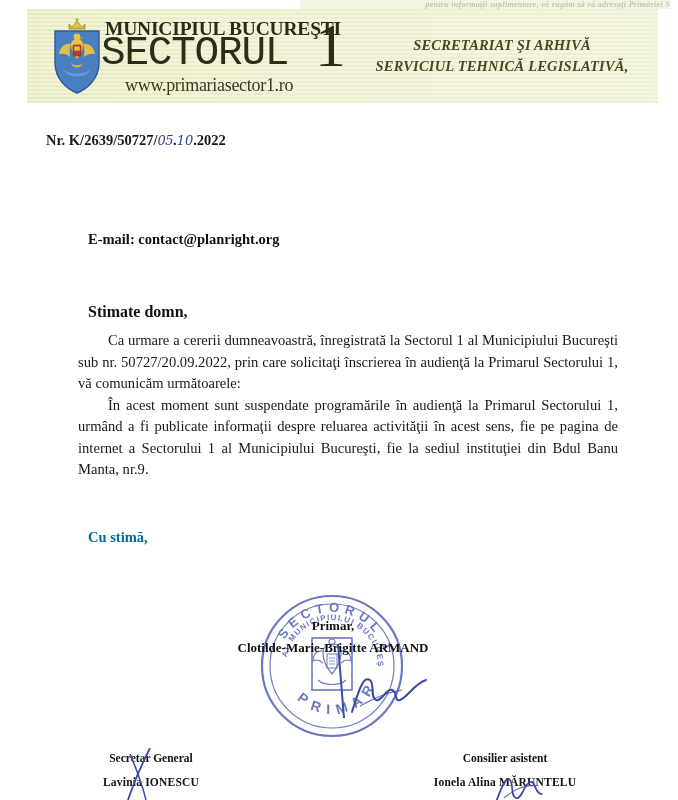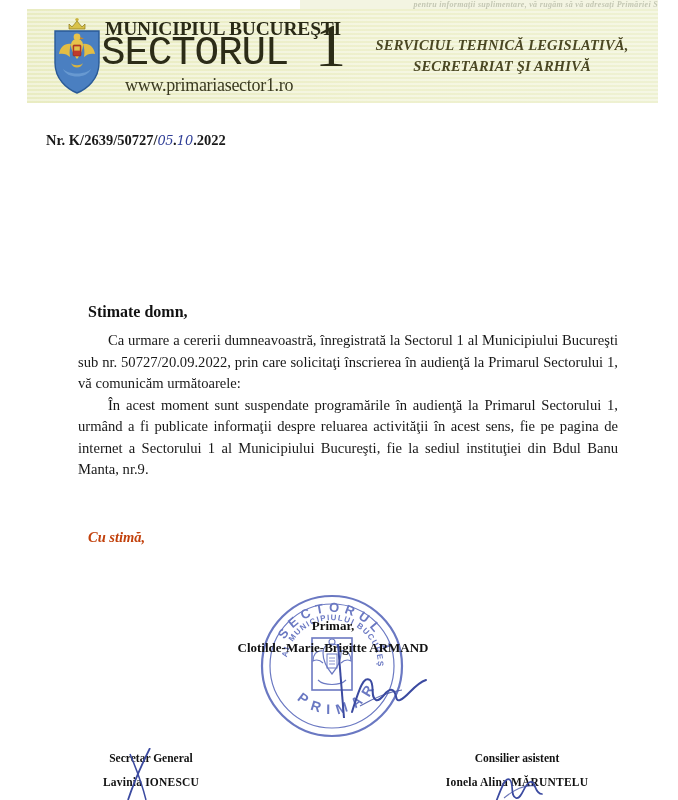--- a/index.html
+++ b/index.html
@@ -30,20 +30,21 @@
     background: #f2f3dd;
     color: #b9bda6;
     font-size: 8px;
     font-weight: bold;
     font-style: italic;
     text-align: right;
     letter-spacing: .3px;
     white-space: nowrap;
     overflow: hidden;
     opacity: .85;
+    padding-left: 12px;
   }
 
   
   .banner {
     position: absolute;
     left: 27px;
     top: 9px;
     width: 631px;
     height: 94px;
     background:
@@ -184,22 +185,21 @@
   .body-text p {
     margin: 0;
     text-indent: 30px;
   }
   .closing {
     position: absolute;
     left: 88px;
     top: 529px;
     font-size: 14.5px;
     font-weight: bold;
-    color: #c2410c;
-    font-style: italic;
+    color: #0369a1;
   }
 
   
   .sig-mayor {
     position: absolute;
     left: 183px;
     top: 615px;
     width: 300px;
     text-align: center;
     font-size: 13px;
@@ -233,21 +233,21 @@
     position: absolute;
     top: 746px;
     width: 230px;
     text-align: center;
     font-size: 11.5px;
     font-weight: bold;
     line-height: 24px;
     color: #111;
   }
   .sig-col.left  { left: 36px; }
-  .sig-col.right { left: 402px; }
+  .sig-col.right { left: 390px; }
   .sig-role { display: block; }
   .sig-name { display: block; letter-spacing: .2px; }
 
   .scribble-left {
     position: absolute;
     left: 120px;
     top: 748px;
     width: 50px;
     height: 52px;
     z-index: 5;
@@ -294,32 +294,33 @@
           <path d="M14 52 C20 58 36 58 42 52 C38 62 18 62 14 52 Z" fill="#6fa0d4" opacity=".8"></path>
         </svg>
       </div>
 
       <div class="title-muni">MUNICIPIUL BUCUREŞTI</div>
       <div class="title-sector">SECTORUL</div>
       <div class="title-one">1</div>
       <div class="title-web">www.primariasector1.ro</div>
 
       <div class="dept">
+        <div>SECRETARIAT ŞI ARHIVĂ</div>
         <div>SERVICIUL TEHNICĂ LEGISLATIVĂ,</div>
-        <div>SECRETARIAT ŞI ARHIVĂ</div>
       </div>
 
     </div>
   </div>
 
   <div class="reg-line">
     <span>Nr. K/2639/50727/</span><span class="ink ink-day">05</span><span>.</span><span class="ink">10</span><span>.</span><span>2022</span>
   </div>
 
   <div class="addressee">
+    <div>E-mail: contact@planright.org</div>
   </div>
 
   <div class="salutation">Stimate domn,</div>
 
   <div class="body-text">
     <p>Ca urmare a cererii dumneavoastră, înregistrată la Sectorul 1 al Municipiului Bucureşti sub nr. 50727/20.09.2022, prin care solicitaţi înscrierea în audienţă la Primarul Sectorului 1, vă comunicăm următoarele:</p>
     <p>În acest moment sunt suspendate programările în audienţă la Primarul Sectorului 1, urmând a fi publicate informaţii despre reluarea activităţii în acest sens, fie pe pagina de internet a Sectorului 1 al Municipiului Bucureşti, fie la sediul instituţiei din Bdul Banu Manta, nr.9.</p>
   </div>
 
   <div class="closing">Cu stimă,</div>

